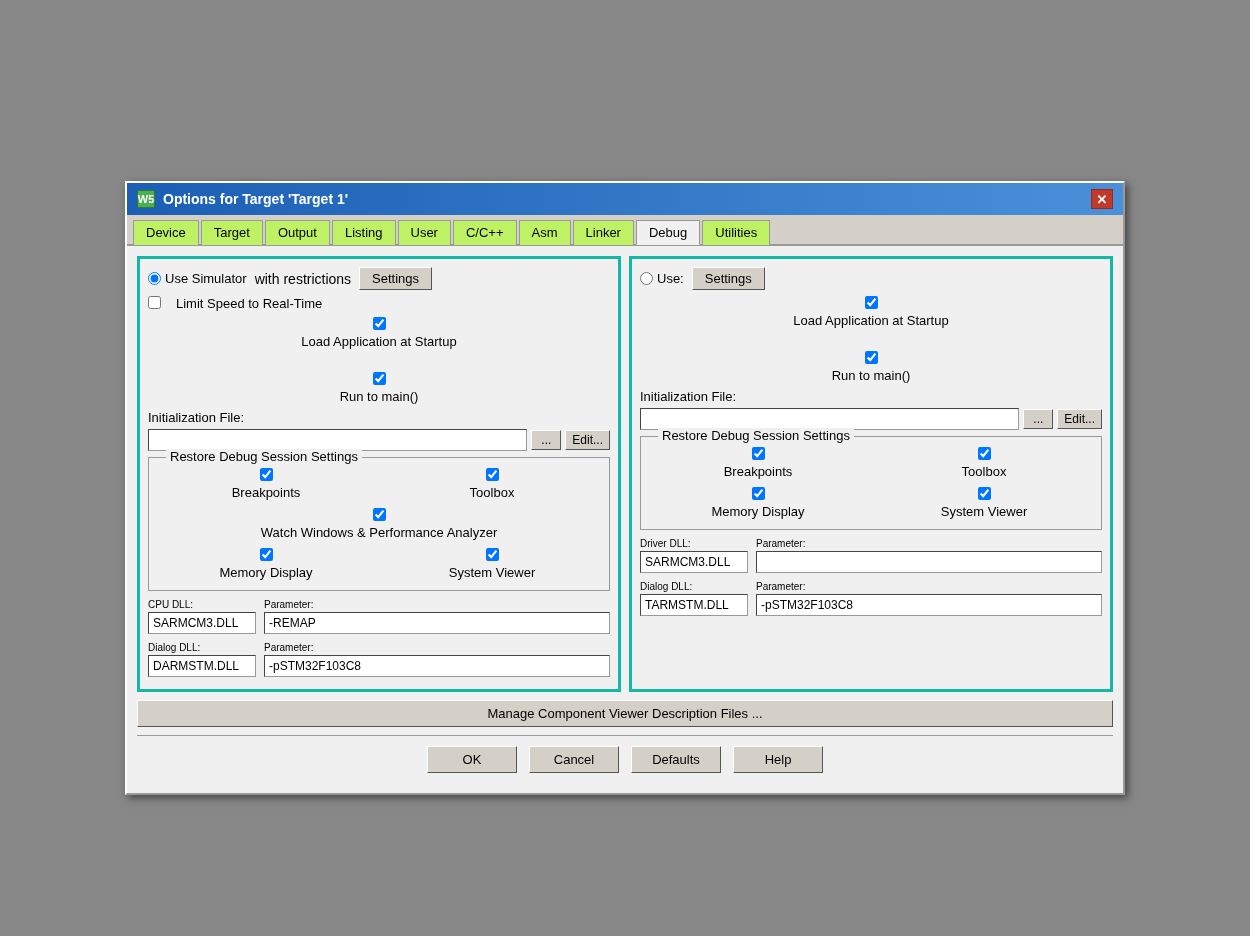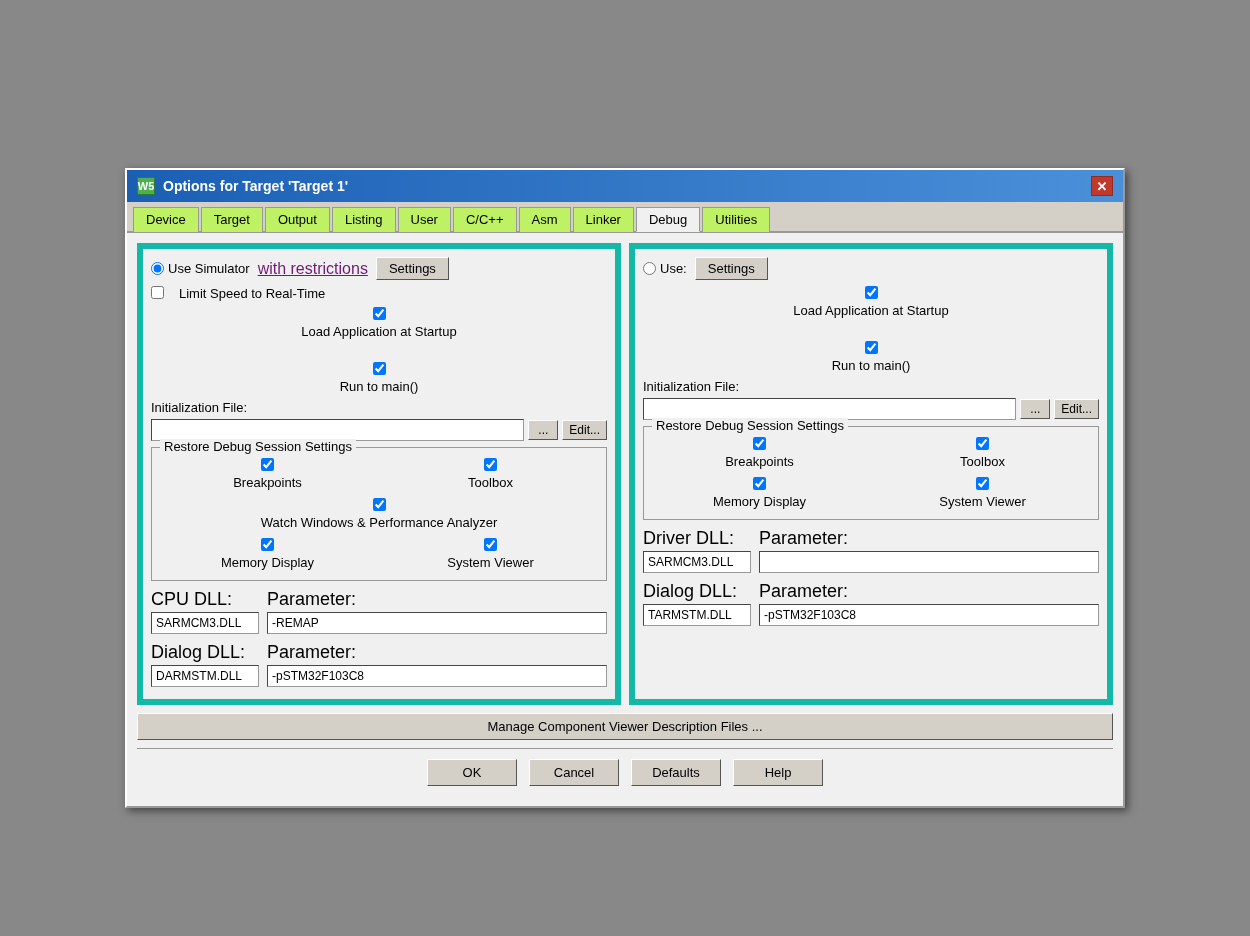--- a/index.html
+++ b/index.html
@@ -85,42 +85,41 @@
     }
     .dialog-body {
       padding: 10px;
     }
     .two-col {
       display: flex;
       gap: 8px;
     }
     .col {
       flex: 1;
-      border: 6px solid #14b8a6;
+      border: 3px solid #14b8a6;
       padding: 8px;
       background: #f0f0f0;
       position: relative;
     }
     .row-top {
       display: flex;
       align-items: center;
       gap: 8px;
       margin-bottom: 6px;
     }
     .radio-label {
       display: flex;
       align-items: center;
       gap: 4px;
       cursor: pointer;
     }
     .restrictions-link {
-      color: #701a75;
-      text-decoration: underline;
+      color: #000000;
       cursor: pointer;
-      font-size: 16px;
+      font-size: 14px;
     }
     .btn {
       background: #d4d0c8;
       border: 1px solid #999;
       border-top: 1px solid #fff;
       border-left: 1px solid #fff;
       border-right: 1px solid #555;
       border-bottom: 1px solid #555;
       padding: 3px 12px;
       cursor: pointer;
@@ -160,21 +159,21 @@
     }
     .group-box {
       border: 1px solid #999;
       padding: 6px 8px 6px 8px;
       margin-bottom: 8px;
       position: relative;
     }
     .group-box-title {
       position: absolute;
       top: -9px;
-      left: 8px;
+      left: 17px;
       background: #f0f0f0;
       padding: 0 4px;
       font-size: 13px;
     }
     .checks-grid {
       display: grid;
       grid-template-columns: 1fr 1fr;
       gap: 4px 8px;
       margin-top: 4px;
     }
@@ -185,21 +184,21 @@
       display: flex;
       gap: 8px;
       margin-bottom: 4px;
     }
     .dll-col {
       display: flex;
       flex-direction: column;
       gap: 2px;
     }
     .dll-col label {
-      font-size: 18px;
+      font-size: 10px;
     }
     .dll-input {
       height: 22px;
       border: 1px inset #999;
       background: white;
       padding: 2px 4px;
       font-size: 12px;
     }
     .dll-input-sm {
       width: 108px;

